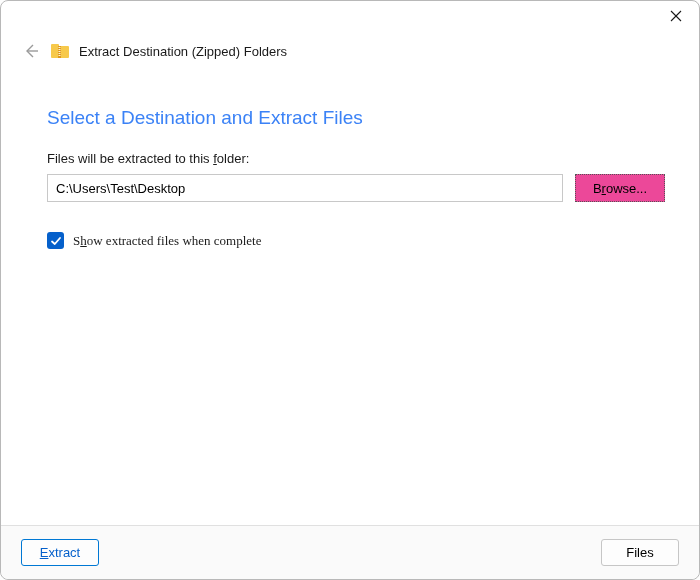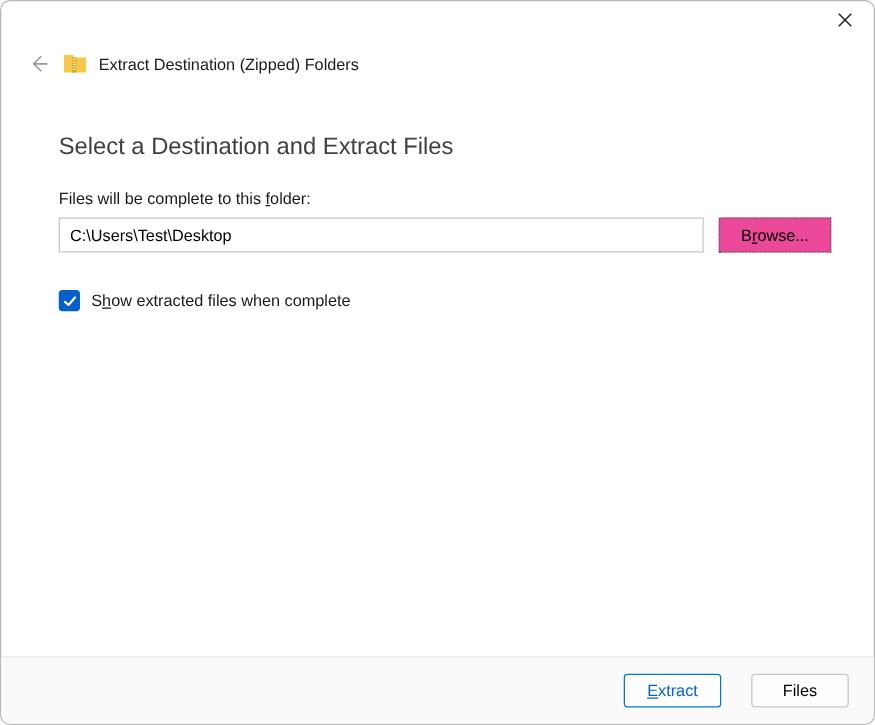--- a/index.html
+++ b/index.html
@@ -52,21 +52,21 @@
   .wizard-title {
     font-size: 13px;
     color: #1a1a1a;
   }
   .content {
     padding: 30px 34px 0 46px;
     flex: 1;
   }
   .heading {
     font-size: 19px;
-    color: #404040;
+    color: #3b82f6;
     font-weight: 400;
     margin: 12px 0 22px 0;
   }
   .field-label {
     font-size: 13px;
     margin-bottom: 8px;
   }
   .field-label .ul { text-decoration: underline; }
   .path-row {
     display: flex;
@@ -102,29 +102,29 @@
     gap: 9px;
   }
   .chk {
     width: 17px; height: 17px;
     border-radius: 3px;
     background: #0560cb;
     display: flex; align-items: center; justify-content: center;
     cursor: pointer;
   }
   .chk svg { width: 12px; height: 12px; }
-  .chk-label { font-size: 13px; cursor: pointer; }
+  .chk-label { font-size: 13px; cursor: pointer; font-family: Liberation Serif, serif; }
   .chk-label .ul { text-decoration: underline; }
   .footer {
     height: 54px;
     border-top: 1px solid #e0e0e0;
     background: #fafafa;
     display: flex;
     align-items: center;
-    justify-content: flex-end;
+    justify-content: space-between;
     gap: 24px;
     padding: 0 20px;
     border-radius: 0 0 8px 8px;
   }
   .btn {
     min-width: 78px;
     height: 27px;
     border: 1px solid #c6c6c6;
     background: #fdfdfd;
     border-radius: 3px;
@@ -170,21 +170,21 @@
       <rect x="7.5" y="10" width="2" height="1" fill="#fff6d8"></rect>
       <rect x="7.5" y="12" width="2" height="1" fill="#fff6d8"></rect>
     </svg>
     <span class="wizard-title">Extract Destination (Zipped) Folders</span>
   </div>
 
   <div class="content">
     <div class="heading">Select a Destination and Extract Files</div>
 
     <div class="field-label">
-      <span>Files will be complete to this </span><span class="ul">f</span><span>older:</span>
+      <span>Files will be extracted to this </span><span class="ul">f</span><span>older:</span>
     </div>
 
     <div class="path-row">
       <input class="path-input" type="text" value="C:\Users\Test\Desktop" style="">
       <button class="browse-btn">
         <span>B</span><span class="ul">r</span><span>owse...</span>
       </button>
     </div>
 
     <div class="checkbox-row">

